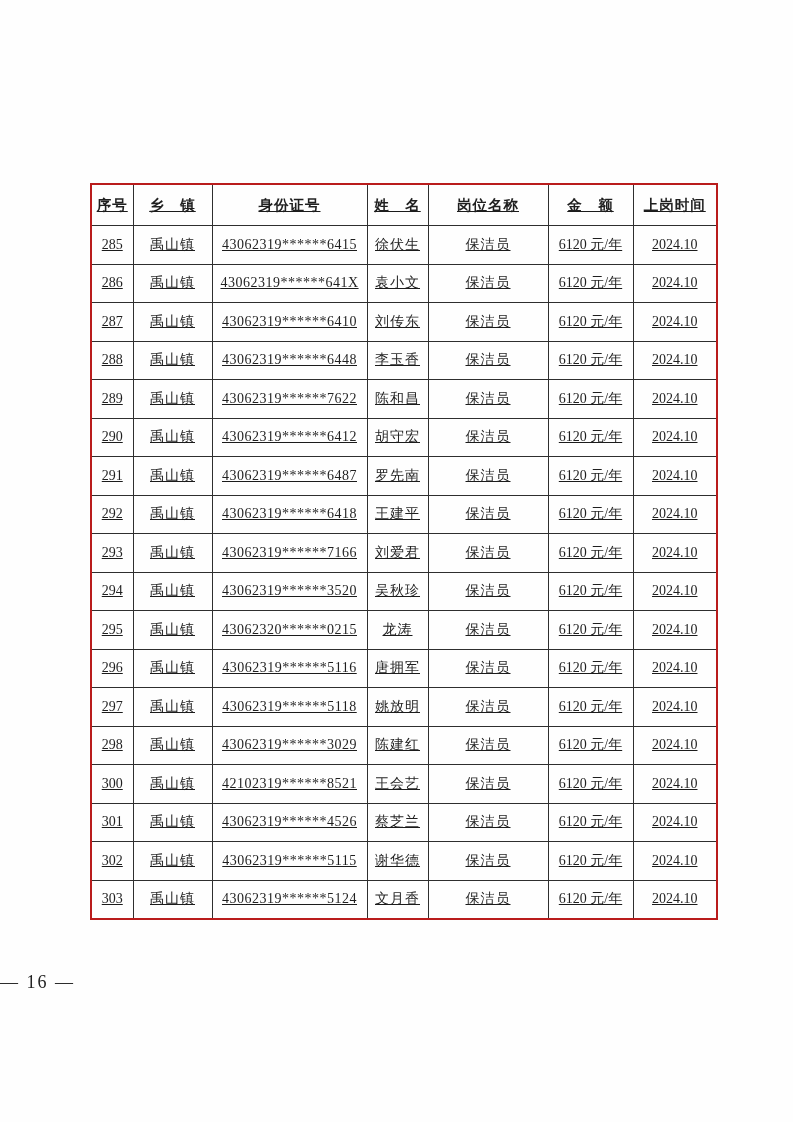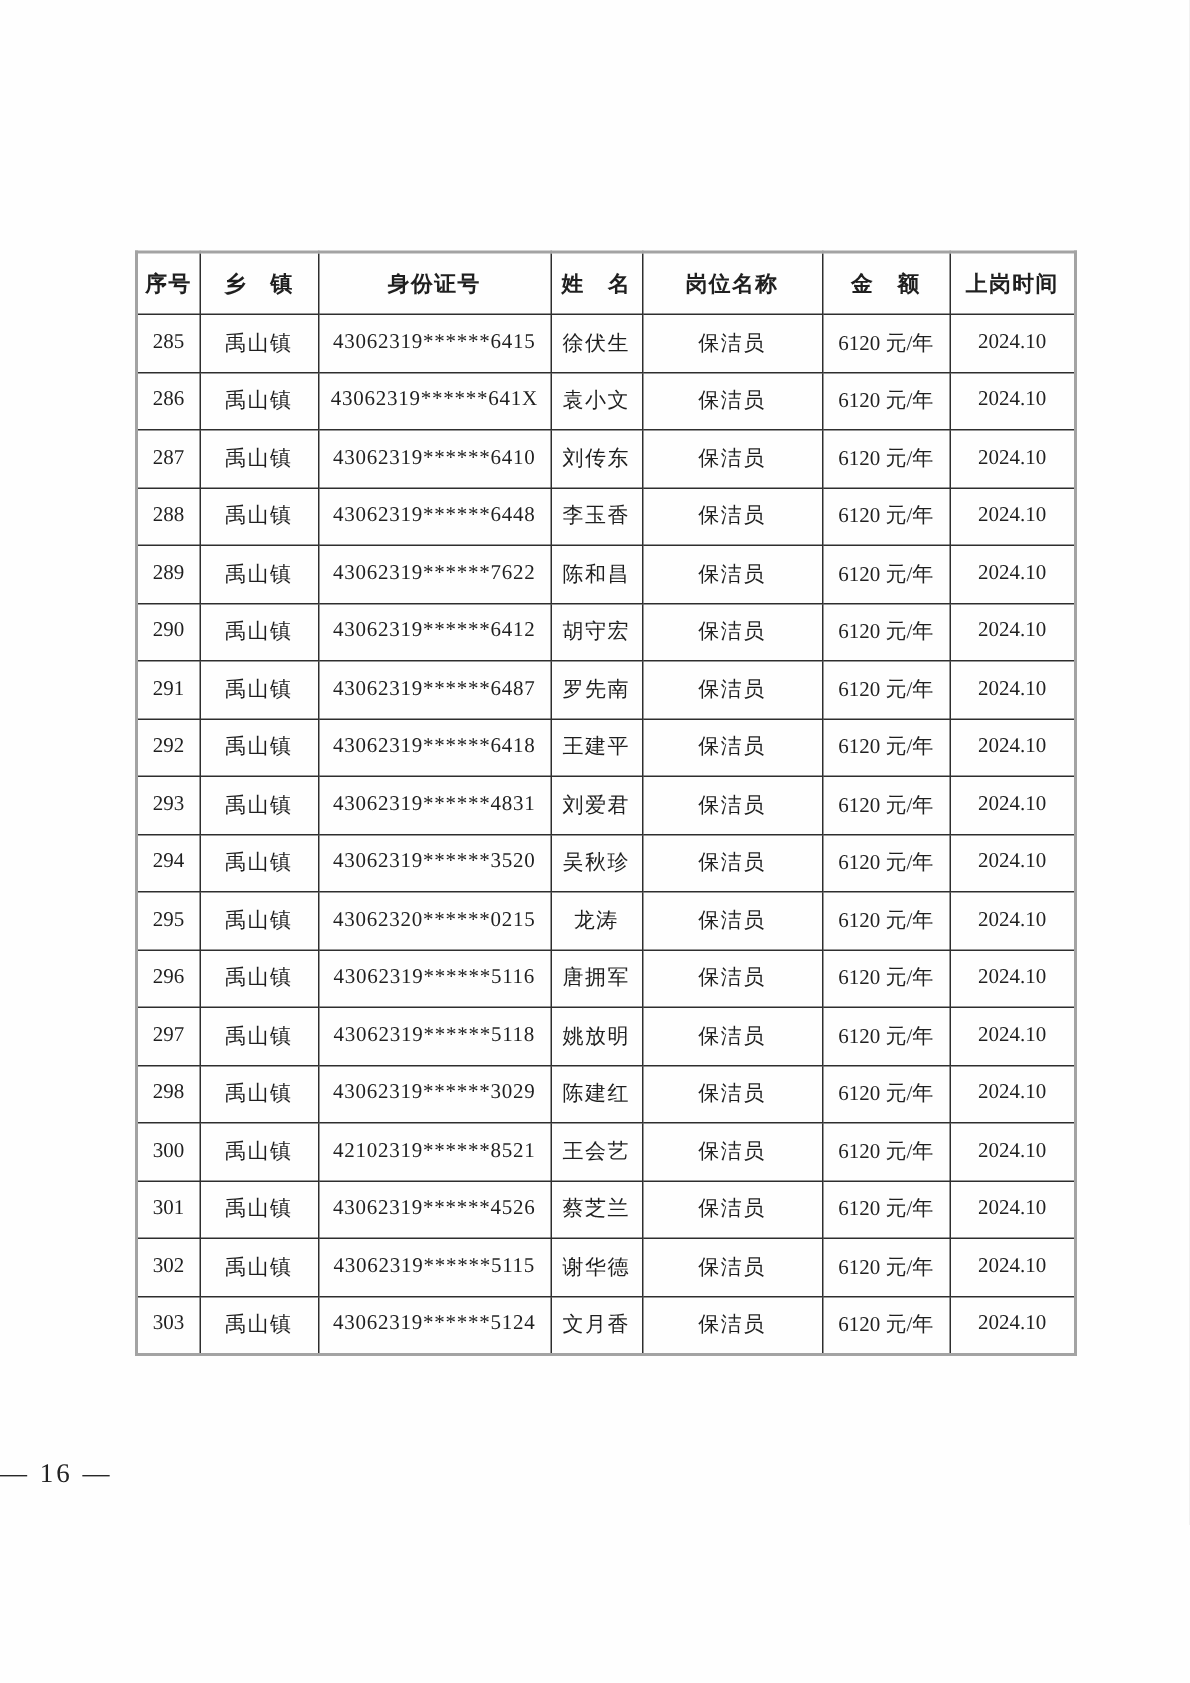--- a/index.html
+++ b/index.html
@@ -13,25 +13,26 @@
     height: 1122px;
     margin: 0 auto;
     background: #fefefe;
     font-family: "Liberation Serif", "DejaVu Serif", serif;
     color: #1b1b1b;
     overflow: hidden;
   }
   table.roster {
     position: absolute;
     left: 90px;
-    top: 167px;
+    top: 183px;
     width: 615px;
     border-collapse: collapse;
     table-layout: fixed;
-    border: 2px solid #a3a3a3;
+    border: 2px solid #b91c1c;
+    text-decoration: underline;
   }
   table.roster th,
   table.roster td {
     border: 1px solid #2e2e2e;
     padding: 0 2px;
     text-align: center;
     vertical-align: middle;
     white-space: nowrap;
     overflow: hidden;
     font-size: 14px;
@@ -159,21 +160,21 @@
           <td class="col-township">禹山镇</td>
           <td class="col-idnum">43062319******6418</td>
           <td class="col-name">王建平</td>
           <td class="col-position">保洁员</td>
           <td class="col-amount">6120 元/年</td>
           <td class="col-start">2024.10</td>
         </tr>
         <tr>
           <td class="col-index">293</td>
           <td class="col-township">禹山镇</td>
-          <td class="col-idnum">43062319******4831</td>
+          <td class="col-idnum">43062319******7166</td>
           <td class="col-name">刘爱君</td>
           <td class="col-position">保洁员</td>
           <td class="col-amount">6120 元/年</td>
           <td class="col-start">2024.10</td>
         </tr>
         <tr>
           <td class="col-index">294</td>
           <td class="col-township">禹山镇</td>
           <td class="col-idnum">43062319******3520</td>
           <td class="col-name">吴秋珍</td>

